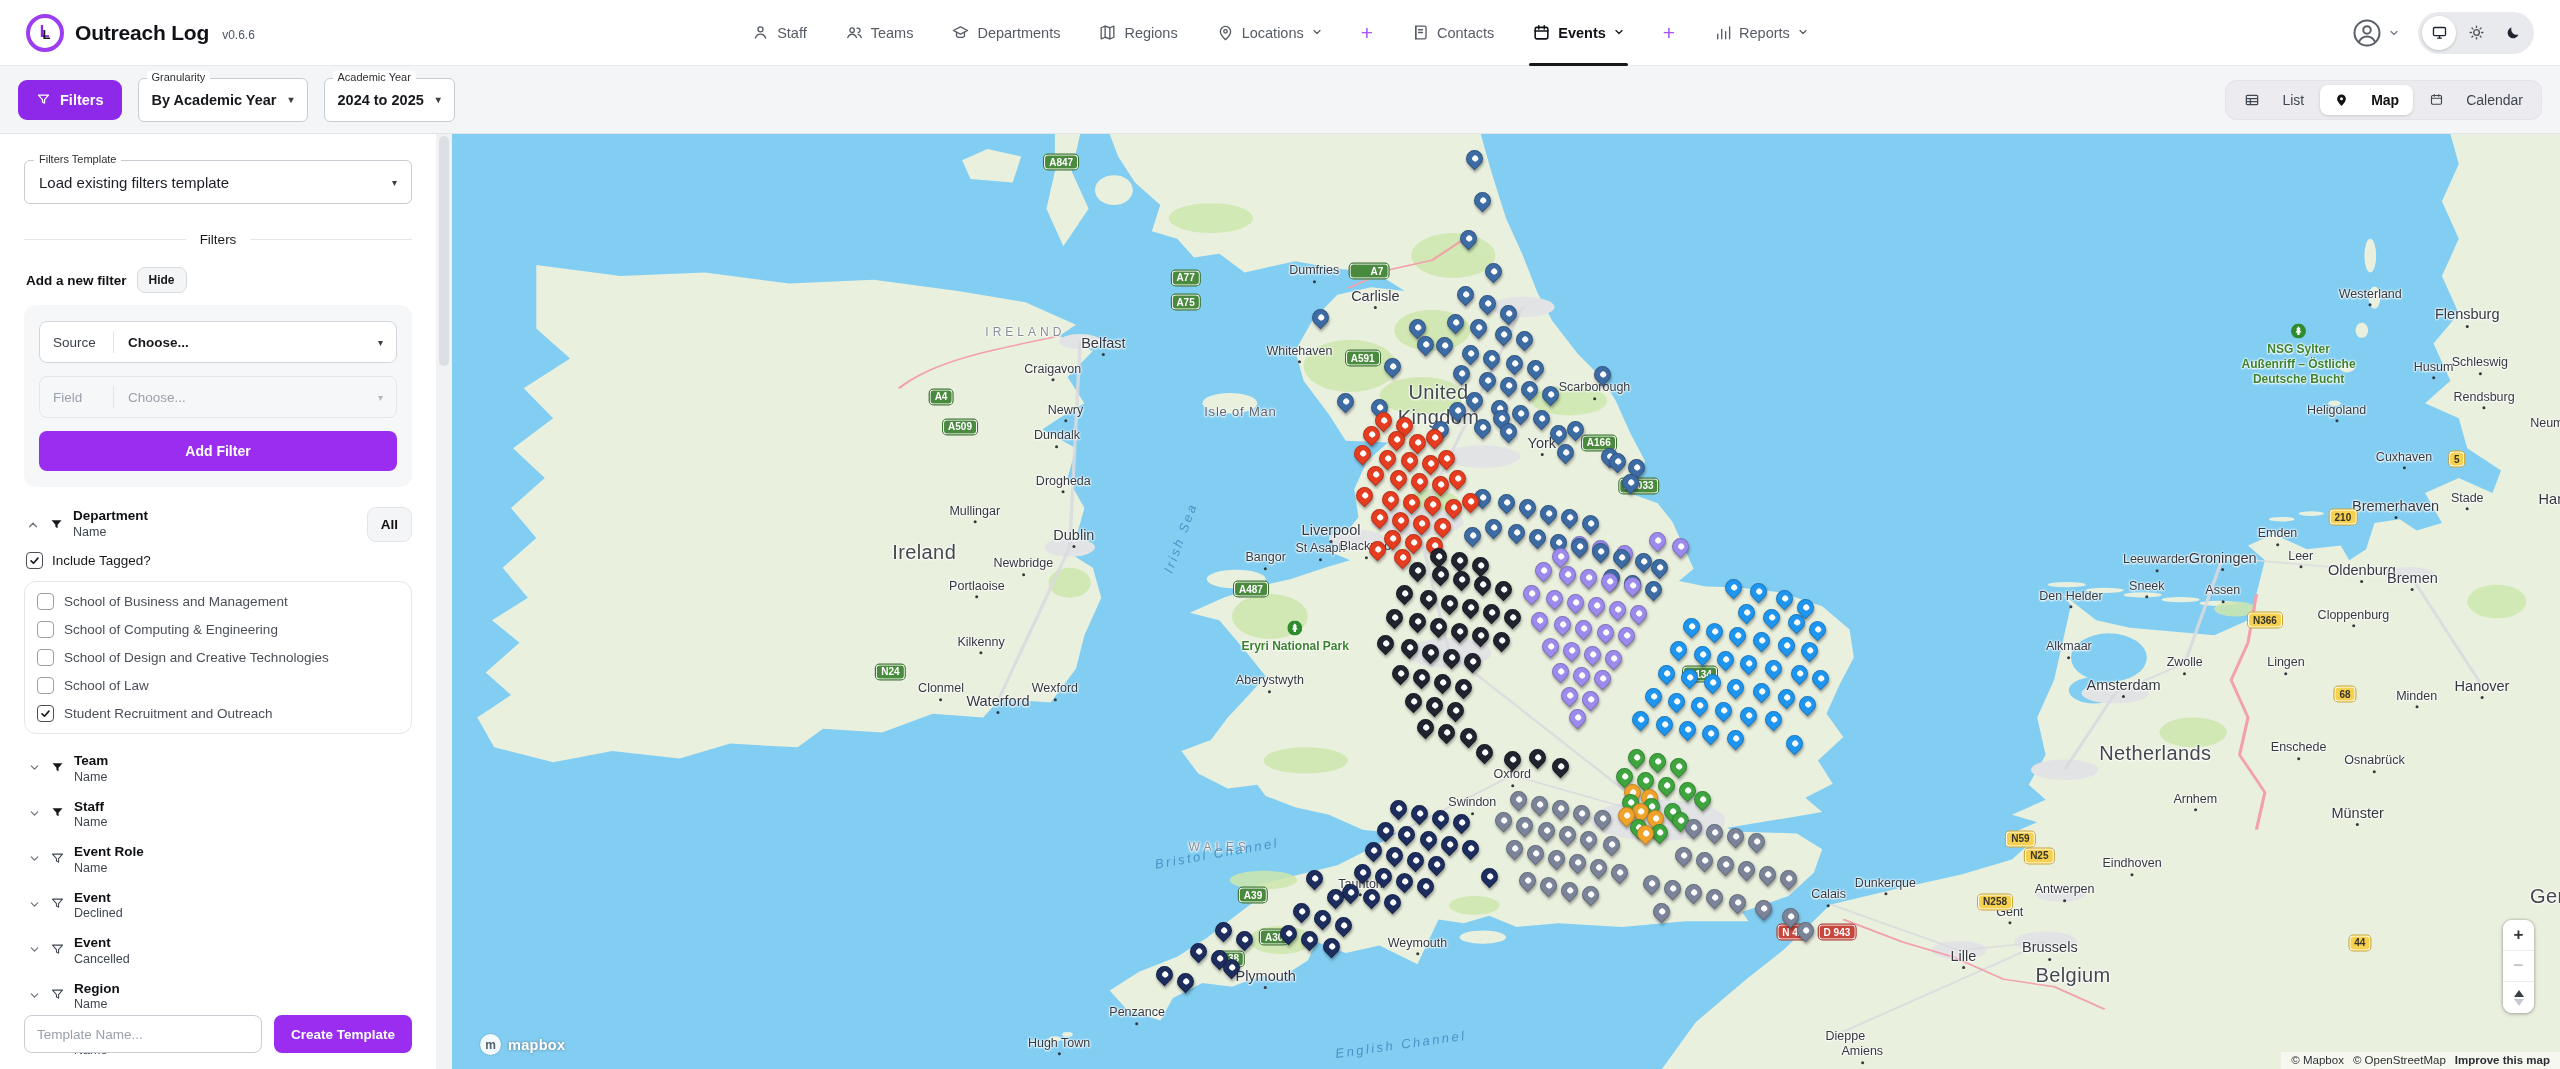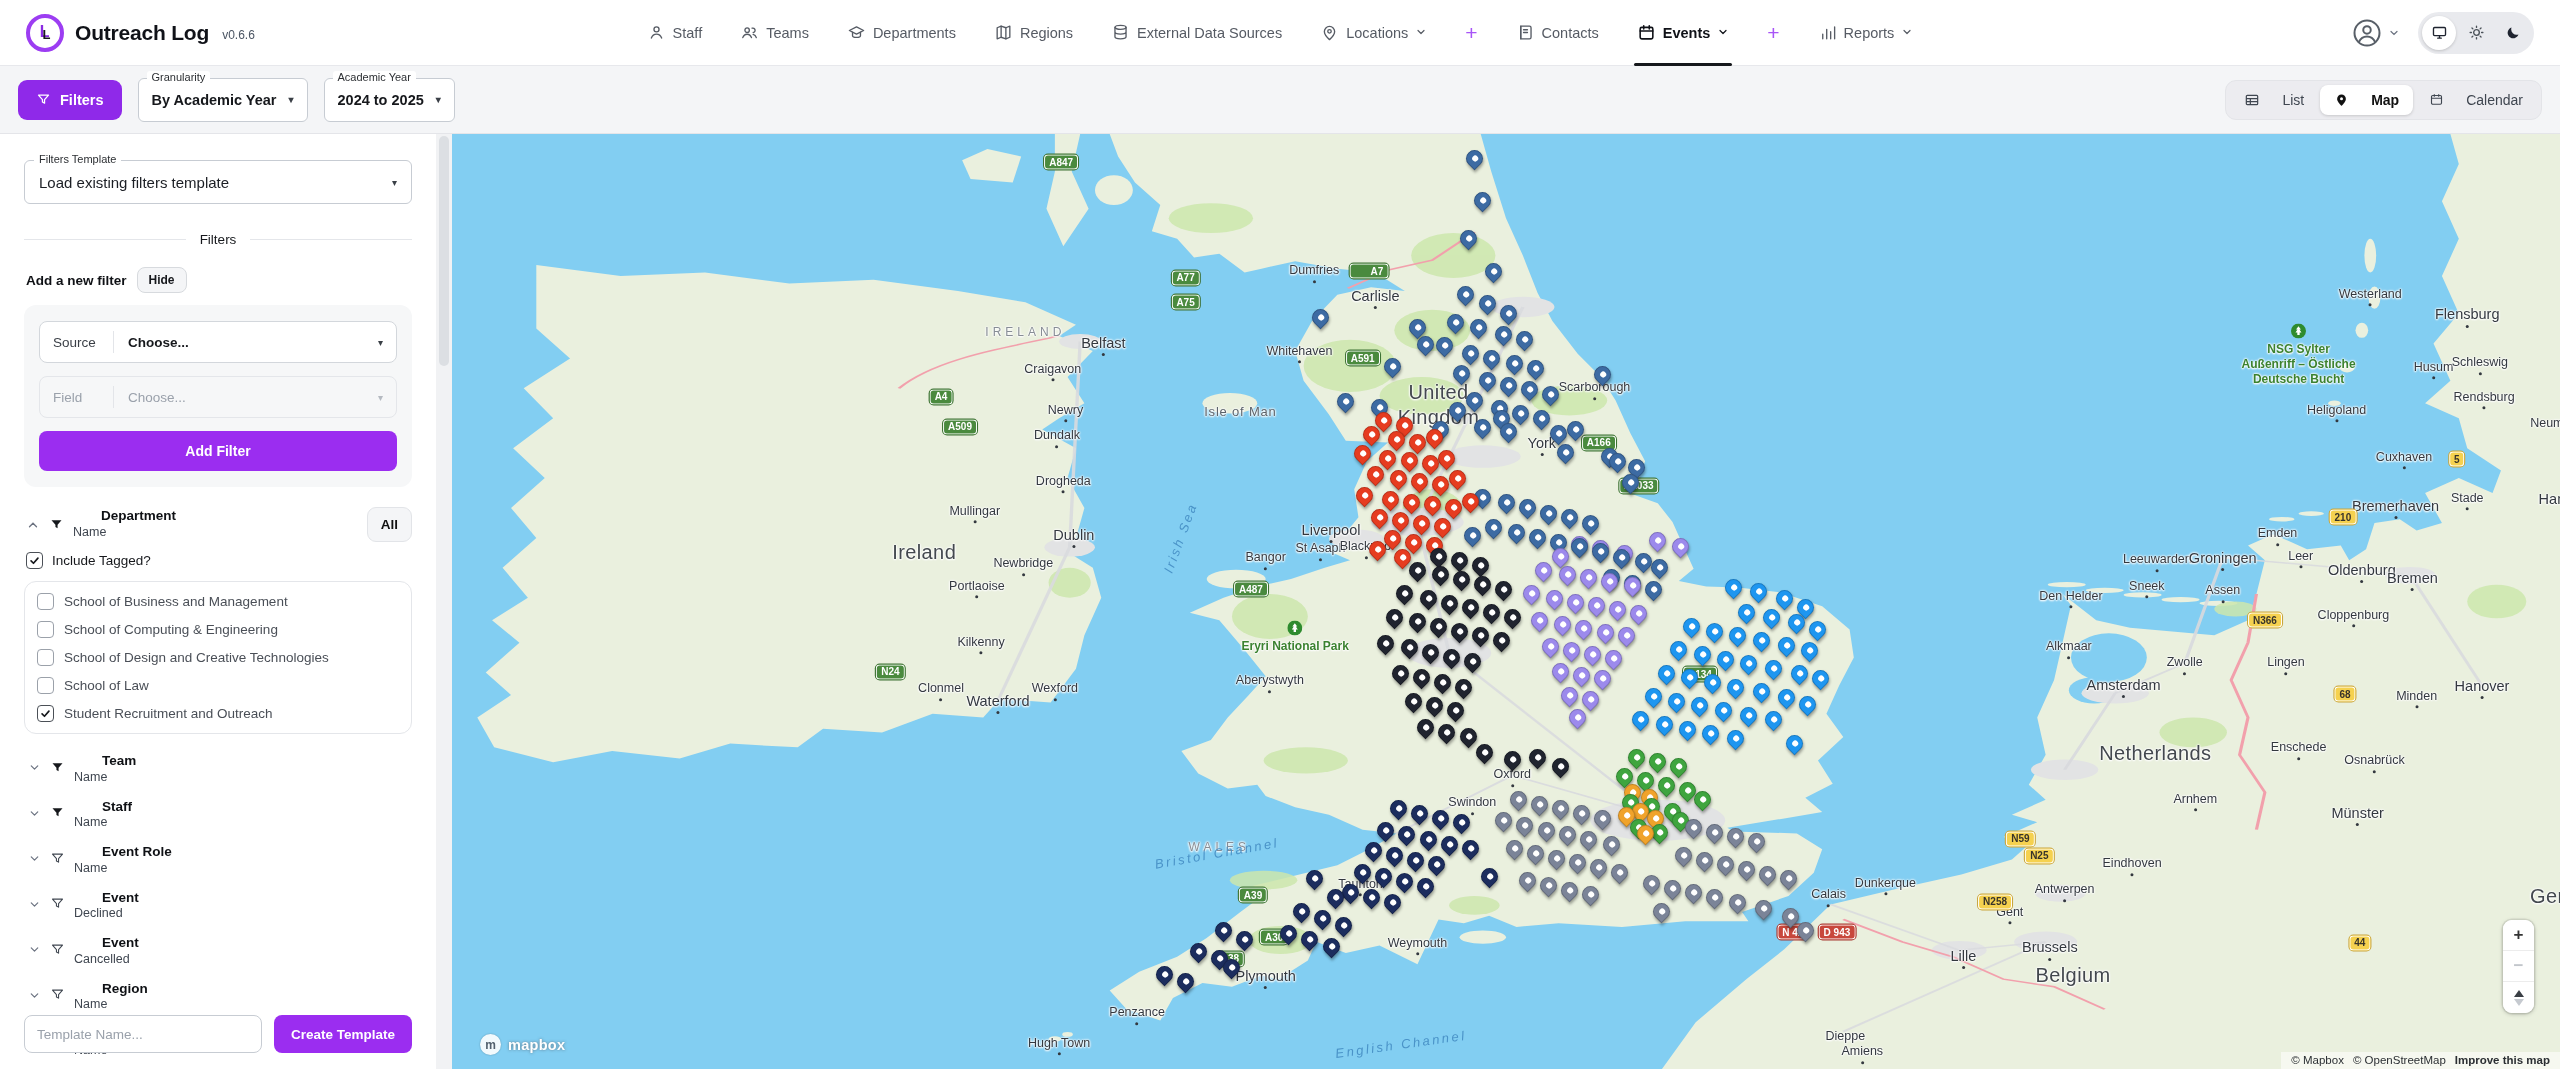--- a/index.html
+++ b/index.html
@@ -62,21 +62,21 @@
   .panel{background:#f6f7f8;border-radius:12px;padding:16px 15px;}
   .select-row{background:#fff;border:1px solid #d3d7dc;border-radius:8px;height:42px;display:flex;align-items:center;padding:0 13px;font-size:13.5px;margin-bottom:13px;cursor:pointer;}
   .select-row .sr-label{color:#3a3f46;width:58px;flex:none;}
   .select-row .sr-sep{width:1px;height:22px;background:#e3e5e9;margin:0 14px 0 2px;}
   .select-row .sr-value{font-weight:600;color:#16181c;flex:1;}
   .select-row.disabled{background:transparent;border-color:#e4e6ea;}
   .select-row.disabled .sr-label,.select-row.disabled .sr-value{color:#9aa1ab;font-weight:400;}
   .select-row.disabled .caret{color:#b5bac1;}
   .add-filter-btn{width:100%;height:40px;background:#9b2df0;color:#fff;font-weight:700;font-size:14px;border:none;border-radius:8px;cursor:pointer;font-family:inherit;}
   .dept-header{display:flex;align-items:center;gap:9px;margin:20px 0 10px 2px;}
-  .fname .n{font-weight:700;font-size:13.5px;color:#0f1115;line-height:1.25;margin-left:28px;}
+  .fname .n{font-weight:700;font-size:13.5px;color:#0f1115;line-height:1.25;}
   .fname .f{font-size:12.5px;color:#3f4650;line-height:1.25;}
   .all-btn{margin-left:auto;background:#f4f5f7;border:1px solid #e2e4e8;border-radius:9px;padding:9px 13px;font-weight:700;font-size:13.5px;cursor:pointer;color:#111;}
   .tag-row{display:flex;align-items:center;gap:9px;margin:10px 0 12px 2px;font-size:13.5px;color:#16181c;}
   .checkbox{width:17px;height:17px;border:1.5px solid #9ba1aa;border-radius:4px;background:#fff;display:grid;place-items:center;flex:none;cursor:pointer;}
   .checkbox.checked{border-color:#4b5057;}
   .options{border:1px solid #e4e6ea;border-radius:12px;padding:11px 12px;display:flex;flex-direction:column;gap:11px;}
   .opt{display:flex;align-items:center;gap:10px;font-size:13.5px;color:#4a4f57;}
   .filters-list{margin-top:14px;display:flex;flex-direction:column;gap:3px;}
   .frow{display:flex;align-items:center;gap:9px;padding:5px 0 5px 4px;cursor:pointer;}
   .bottombar{position:absolute;left:24px;right:24px;bottom:16px;display:flex;gap:12px;}
@@ -159,29 +159,20 @@
         <span>Departments</span>
       </div>
       <div class="nav-item">
         <span class="nicon">
           <svg width="19" height="19" viewBox="0 0 24 24" fill="none" stroke="currentColor" stroke-width="1.7" stroke-linecap="round" stroke-linejoin="round">
             <path d="M9 4 4 6v14l5-2 6 2 5-2V4l-5 2-6-2z"></path>
             <path d="M9 4v14M15 6v14"></path>
           </svg>
         </span>
         <span>Regions</span>
-      </div>
-      <div class="nav-item">
-        <span class="nicon">
-          <svg width="19" height="19" viewBox="0 0 24 24" fill="none" stroke="currentColor" stroke-width="1.7" stroke-linecap="round" stroke-linejoin="round">
-            <ellipse cx="12" cy="5.5" rx="7" ry="2.5"></ellipse>
-            <path d="M5 5.5v6c0 1.4 3.1 2.5 7 2.5s7-1.1 7-2.5v-6M5 11.5v6C5 18.9 8.1 20 12 20s7-1.1 7-2.5v-6"></path>
-          </svg>
-        </span>
-        <span>External Data Sources</span>
       </div>
       <div class="nav-item">
         <span class="nicon">
           <svg width="19" height="19" viewBox="0 0 24 24" fill="none" stroke="currentColor" stroke-width="1.7" stroke-linecap="round" stroke-linejoin="round">
             <path d="M12 21s-6.5-5.7-6.5-10.2a6.5 6.5 0 0 1 13 0C18.5 15.3 12 21 12 21z"></path>
             <circle cx="12" cy="10.5" r="2.2"></circle>
           </svg>
         </span>
         <span>Locations</span>
         <span><svg width="12" height="12" viewBox="0 0 24 24" fill="none" stroke="currentColor" stroke-width="2.4" stroke-linecap="round" stroke-linejoin="round">

